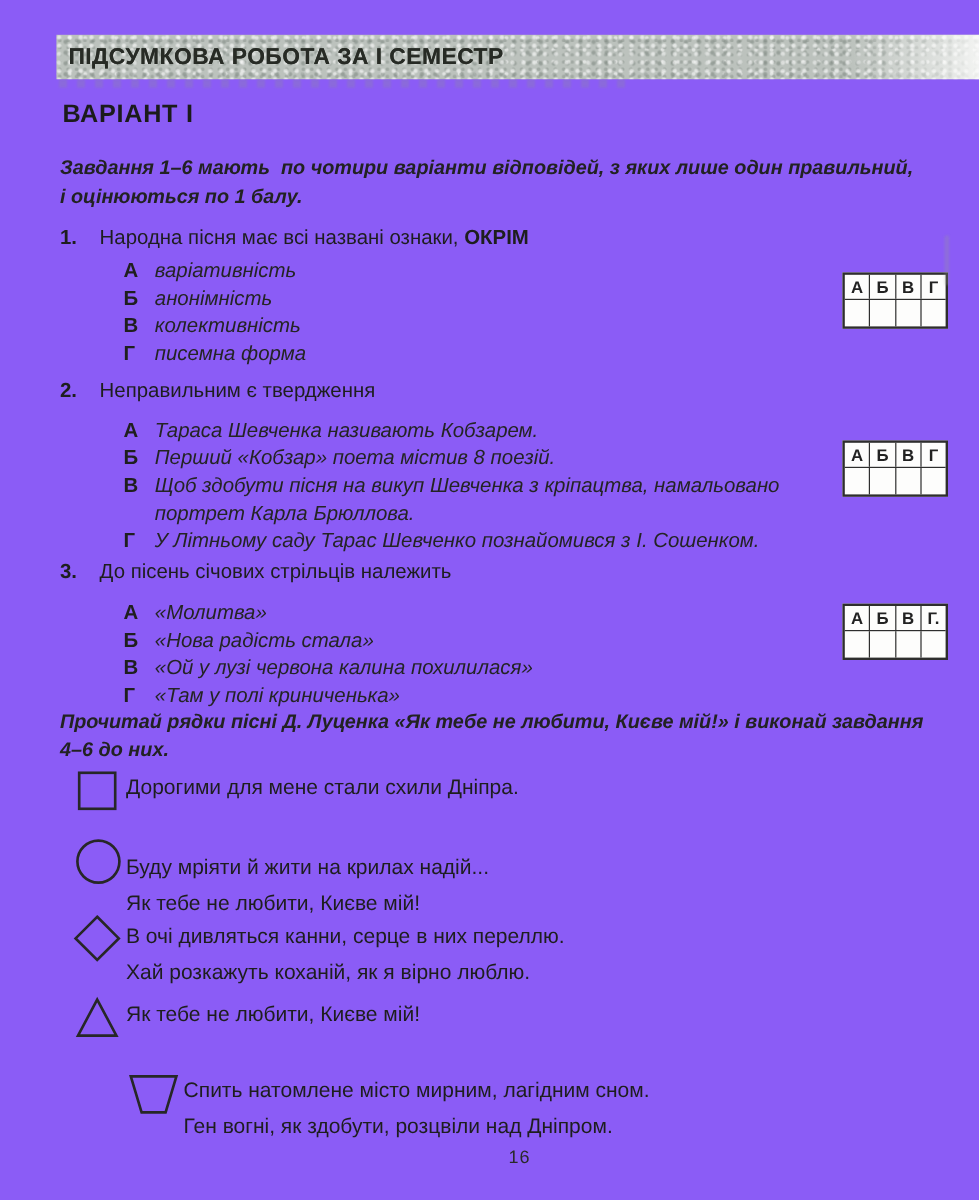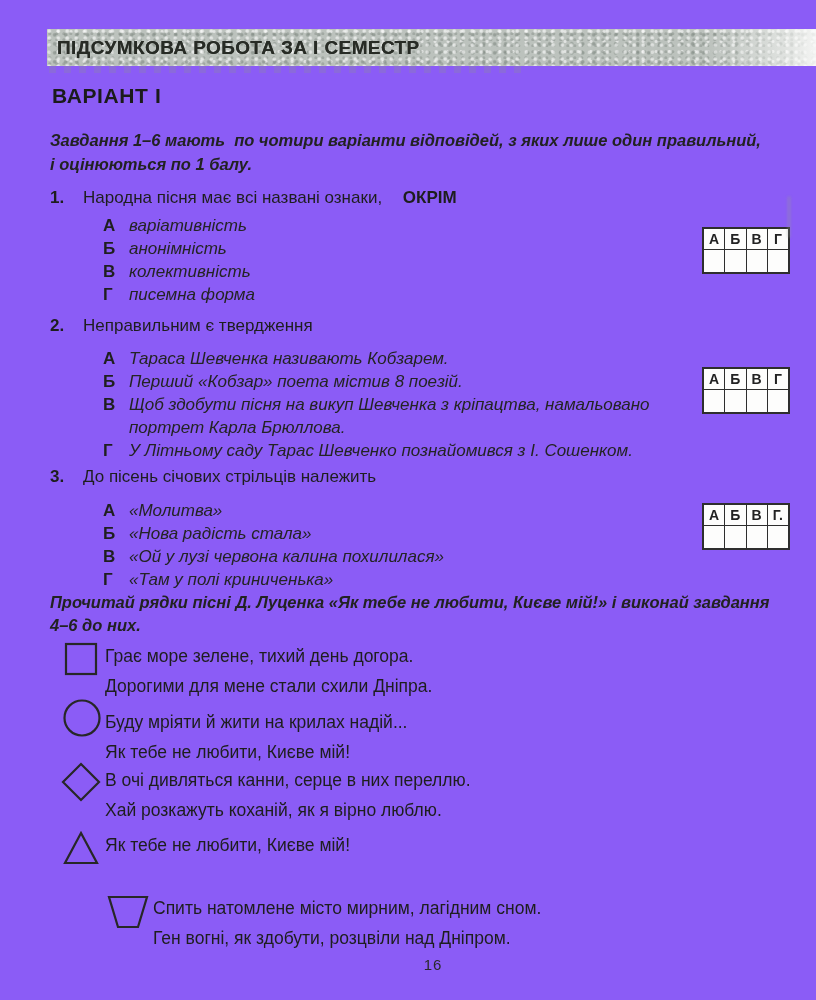--- a/index.html
+++ b/index.html
@@ -44,21 +44,21 @@
     font-size:16.5px;font-weight:bold;font-style:italic;line-height:24px;color:#222;
   }
   .intro{top:128px;}
   .reading{top:591px;line-height:23px;}
   .pre{white-space:pre-wrap;display:block;}
 
   
   .question{position:absolute;left:0;width:816px;}
   .q-head{margin-left:50px;font-size:17px;line-height:23px;color:#1e1e1e;}
   .q-num{display:inline-block;width:33px;font-weight:bold;}
-  .q-bold{font-weight:bold;margin-left:16px;}
+  .q-bold{font-weight:bold;}
   .options{margin-left:103px;max-width:592px;font-size:17px;}
   .option{display:flex;line-height:23px;min-height:23px;}
   .letter{flex:none;width:26px;font-weight:bold;}
   .opt-text{font-style:italic;color:#242424;}
   .opt-text .pre{white-space:normal;}
 
   
   .agrid{position:absolute;left:702px;width:84px;border:2px solid #2e2e2e;background:#fdfdfc;}
   .agrid-row{display:flex;}
   .agrid-row.letters{height:20px;border-bottom:1.5px solid #2e2e2e;}
@@ -223,21 +223,20 @@
     <span class="pre">4–6 до них.</span>
   </div>
 
   <div class="lyric-row" style="top:641px;">
     <span class="shape" style="left:64px;top:1px;">
       <svg width="34" height="34" viewBox="0 0 34 34">
           <rect x="2" y="2" width="30" height="30" fill="none" stroke="#272727" stroke-width="2.2"></rect>
         </svg>
     </span>
     <div class="lyric-text">
-      <span>Грає море зелене, тихий день догора.</span>
       <span>Дорогими для мене стали схили Дніпра.</span>
     </div>
   </div>
 
   <div class="lyric-row" style="top:707px;">
     <span class="shape" style="left:62px;top:-9px;">
       <svg width="40" height="40" viewBox="0 0 40 40">
           <circle cx="20" cy="20" r="17.5" fill="none" stroke="#272727" stroke-width="2.2"></circle>
         </svg>
     </span>

